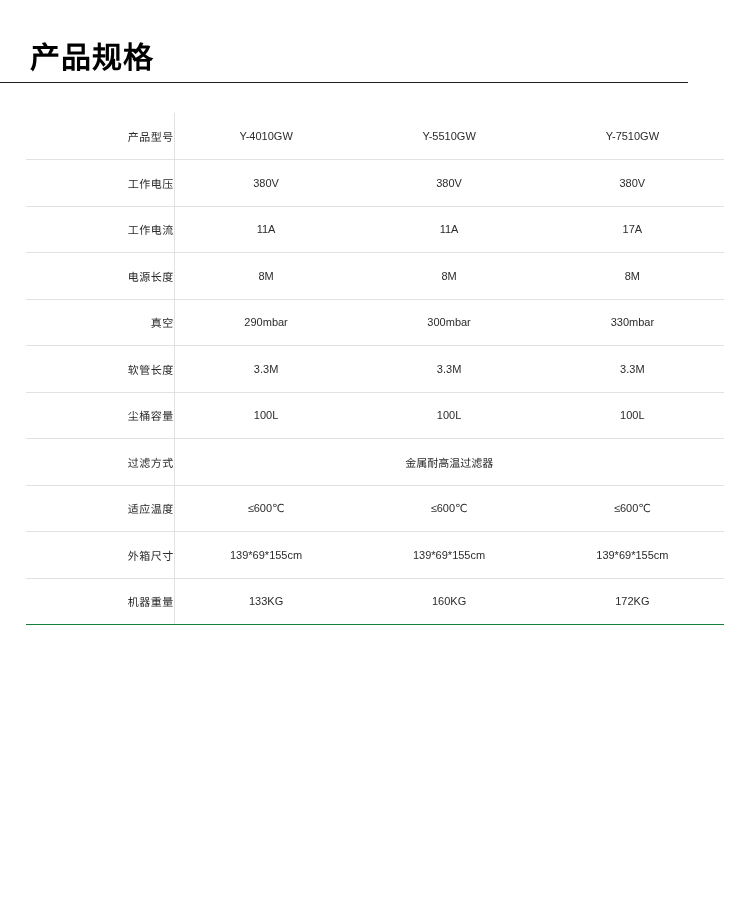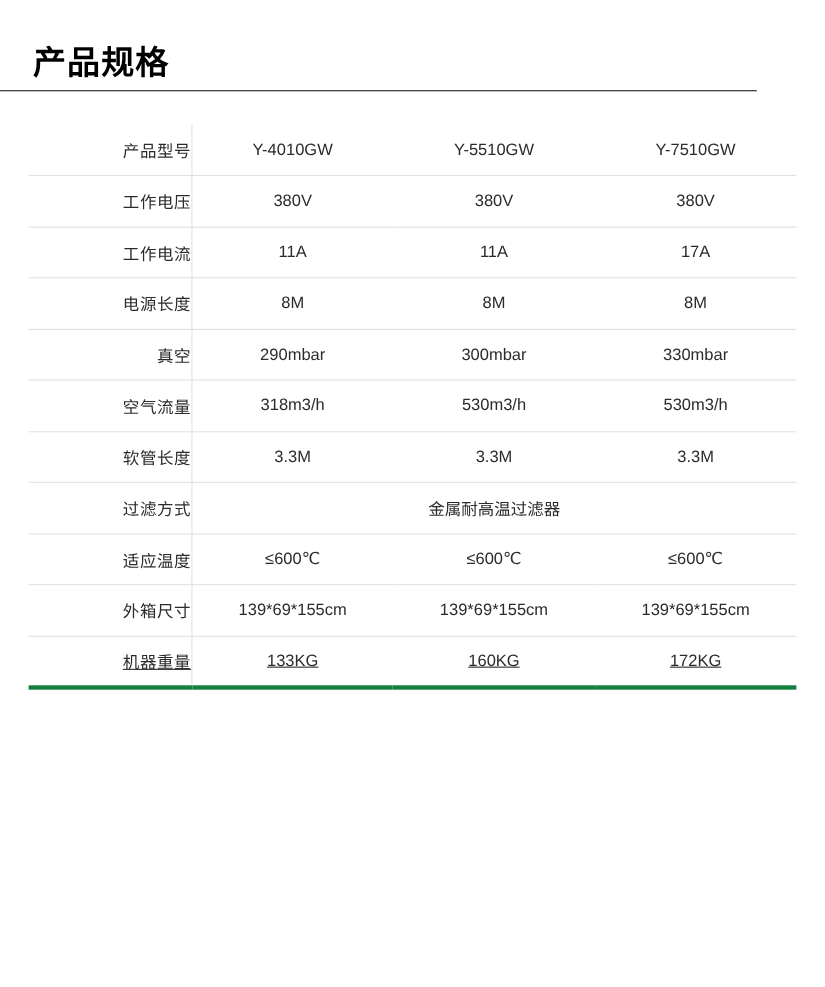--- a/index.html
+++ b/index.html
@@ -60,26 +60,25 @@
   table.spec col.c-val   { width: 183px; }
 
   table.spec tr {
     height: 46.5px;
   }
   table.spec td {
     border-bottom: 1px solid #e2e2e2;
     padding: 0;
     vertical-align: middle;
     color: #2b2b2b;
-    font-size: 15px;
+    font-size: 11px;
     white-space: nowrap;
   }
   table.spec tr:last-child td {
-    border-bottom: 4px solid #15803d;
-    text-decoration: underline;
+    border-bottom: 1px solid #15803d;
   }
 
   td.label {
     text-align: right;
     padding-right: 16px;
     border-right: 1px solid #e2e2e2;
     color: #222222;
     letter-spacing: 0.5px;
   }
   td.val {
@@ -136,30 +135,30 @@
             <td class="val">8M</td>
             <td class="val">8M</td>
           </tr>
           <tr>
             <td class="label">真空</td>
             <td class="val">290mbar</td>
             <td class="val">300mbar</td>
             <td class="val">330mbar</td>
           </tr>
           <tr>
-            <td class="label">空气流量</td>
-            <td class="val">318m3/h</td>
-            <td class="val">530m3/h</td>
-            <td class="val">530m3/h</td>
-          </tr>
-          <tr>
             <td class="label">软管长度</td>
             <td class="val">3.3M</td>
             <td class="val">3.3M</td>
             <td class="val">3.3M</td>
+          </tr>
+          <tr>
+            <td class="label">尘桶容量</td>
+            <td class="val">100L</td>
+            <td class="val">100L</td>
+            <td class="val">100L</td>
           </tr>
           <tr>
             <td class="label">过滤方式</td>
             <td class="val merged" colspan="3">金属耐高温过滤器</td>
           </tr>
           <tr>
             <td class="label">适应温度</td>
             <td class="val">≤600℃</td>
             <td class="val">≤600℃</td>
             <td class="val">≤600℃</td>

